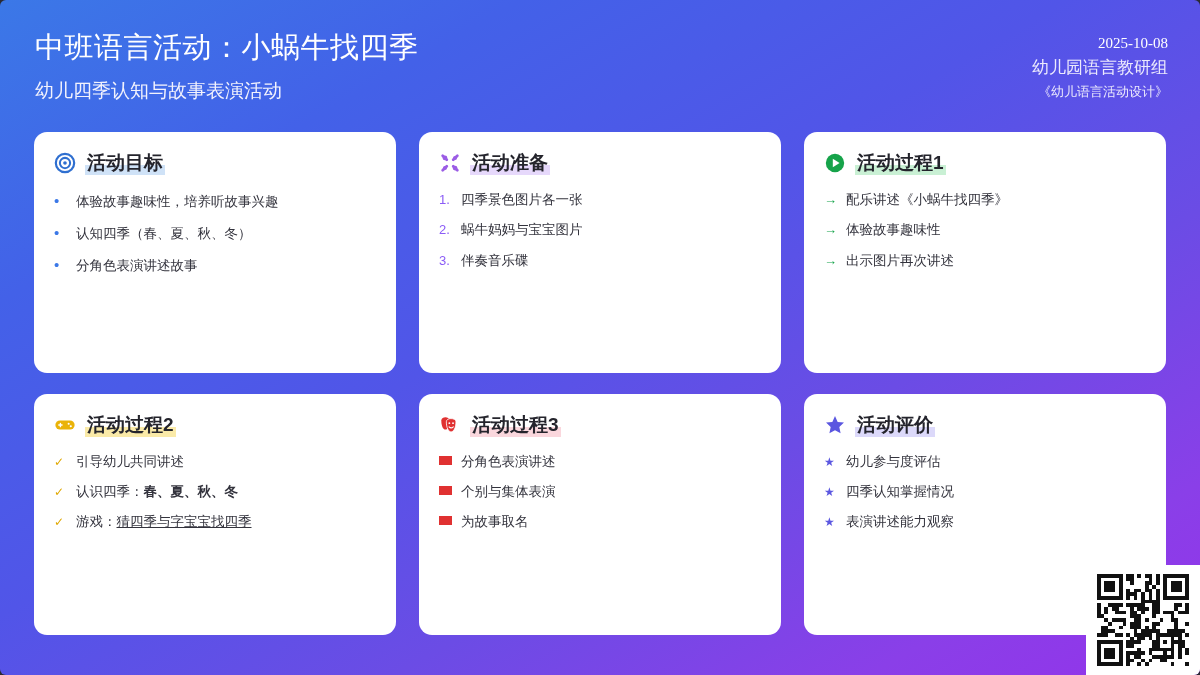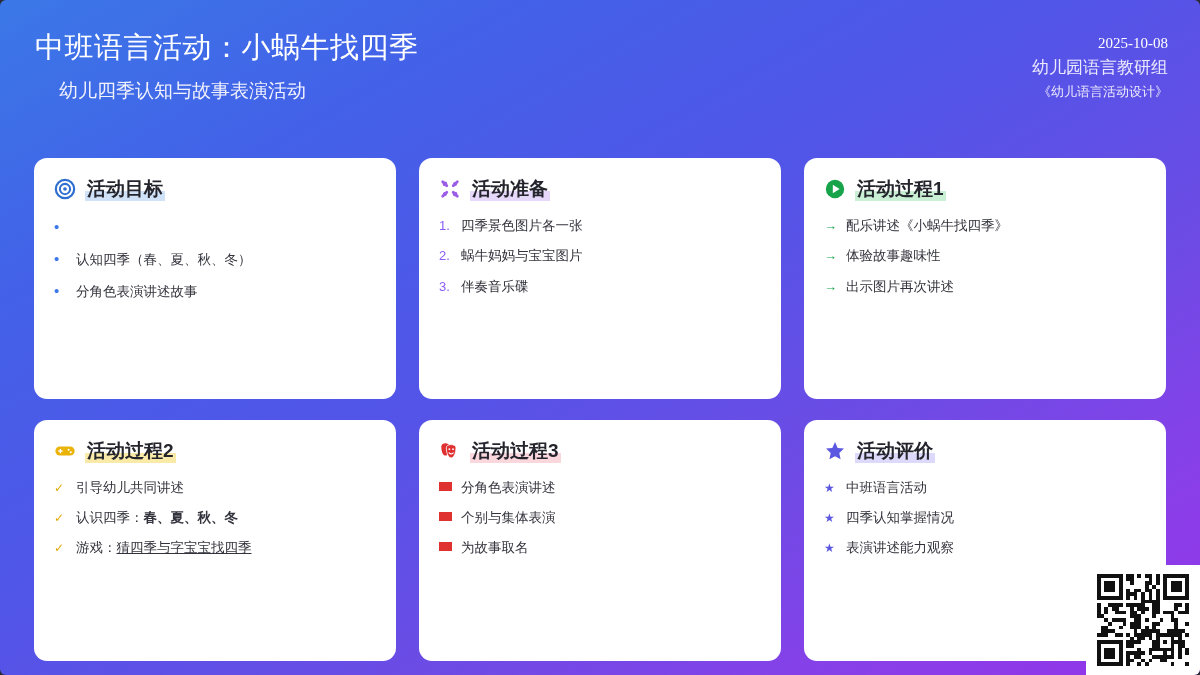--- a/index.html
+++ b/index.html
@@ -32,38 +32,37 @@
     color: #ffffff;
     letter-spacing: 0.5px;
     white-space: nowrap;
   }
   .subtitle {
     position: absolute;
     left: 35px; top: 78px;
     font-size: 19px;
     color: #f2f2fd;
     white-space: nowrap;
-    margin-left: 24px;
   }
   .meta {
     position: absolute;
     right: 32px; top: 32px;
     text-align: right;
     color: #eceafd;
     line-height: 1.55;
   }
   .meta-date { font-size: 15px; color: #ffffff; font-family: Liberation Serif, serif; }
   .meta-org  { font-size: 17px; }
   .meta-book { font-size: 13px; }
 
   
   .grid {
     position: absolute;
     left: 34px;
-    top: 158px;
+    top: 132px;
     width: 1132px;
     display: grid;
     grid-template-columns: repeat(3, 362px);
     grid-auto-rows: 241px;
     column-gap: 23px;
     row-gap: 21px;
   }
   .card {
     background: #ffffff;
     border-radius: 13px;
@@ -157,20 +156,21 @@
               <circle cx="12" cy="12" r="10" fill="none" stroke="#2f6fd0" stroke-width="2.4"></circle>
               <circle cx="12" cy="12" r="5.6" fill="none" stroke="#2f6fd0" stroke-width="2.2"></circle>
               <circle cx="12" cy="12" r="2" fill="#2f6fd0"></circle>
             </svg>
           </span>
           <span class="card-title" style="background: linear-gradient(to top, rgb(207, 226, 247) 0px, rgb(207, 226, 247) 42%, transparent 42%);">活动目标</span>
         </div>
         <div class="items">
           <div class="item">
             <span class="marker" style="color:#3b78e7;font-size:15px;">•</span>
+            <span class="item-text">体验故事趣味性，培养听故事兴趣</span>
           </div>
           <div class="item">
             <span class="marker" style="color:#3b78e7;font-size:15px;">•</span>
             <span class="item-text">认知四季（春、夏、秋、冬）</span>
           </div>
           <div class="item">
             <span class="marker" style="color:#3b78e7;font-size:15px;">•</span>
             <span class="item-text">分角色表演讲述故事</span>
           </div>
         </div>
@@ -289,21 +289,21 @@
           <span class="card-icon">
             <svg xmlns="http://www.w3.org/2000/svg" width="22" height="22" viewBox="0 0 24 24">
               <path d="M12 2.2 L14.9 8.6 L21.8 9.4 L16.7 14.1 L18.1 21 L12 17.6 L5.9 21 L7.3 14.1 L2.2 9.4 L9.1 8.6 Z" fill="#5b57e0"></path>
             </svg>
           </span>
           <span class="card-title" style="background: linear-gradient(to top, rgb(220, 217, 250) 0px, rgb(220, 217, 250) 42%, transparent 42%);">活动评价</span>
         </div>
         <div class="items">
           <div class="item">
             <span class="marker" style="color:#5b57e0;font-size:12px;">★</span>
-            <span class="item-text">中班语言活动</span>
+            <span class="item-text">幼儿参与度评估</span>
           </div>
           <div class="item">
             <span class="marker" style="color:#5b57e0;font-size:12px;">★</span>
             <span class="item-text">四季认知掌握情况</span>
           </div>
           <div class="item">
             <span class="marker" style="color:#5b57e0;font-size:12px;">★</span>
             <span class="item-text">表演讲述能力观察</span>
           </div>
         </div>

